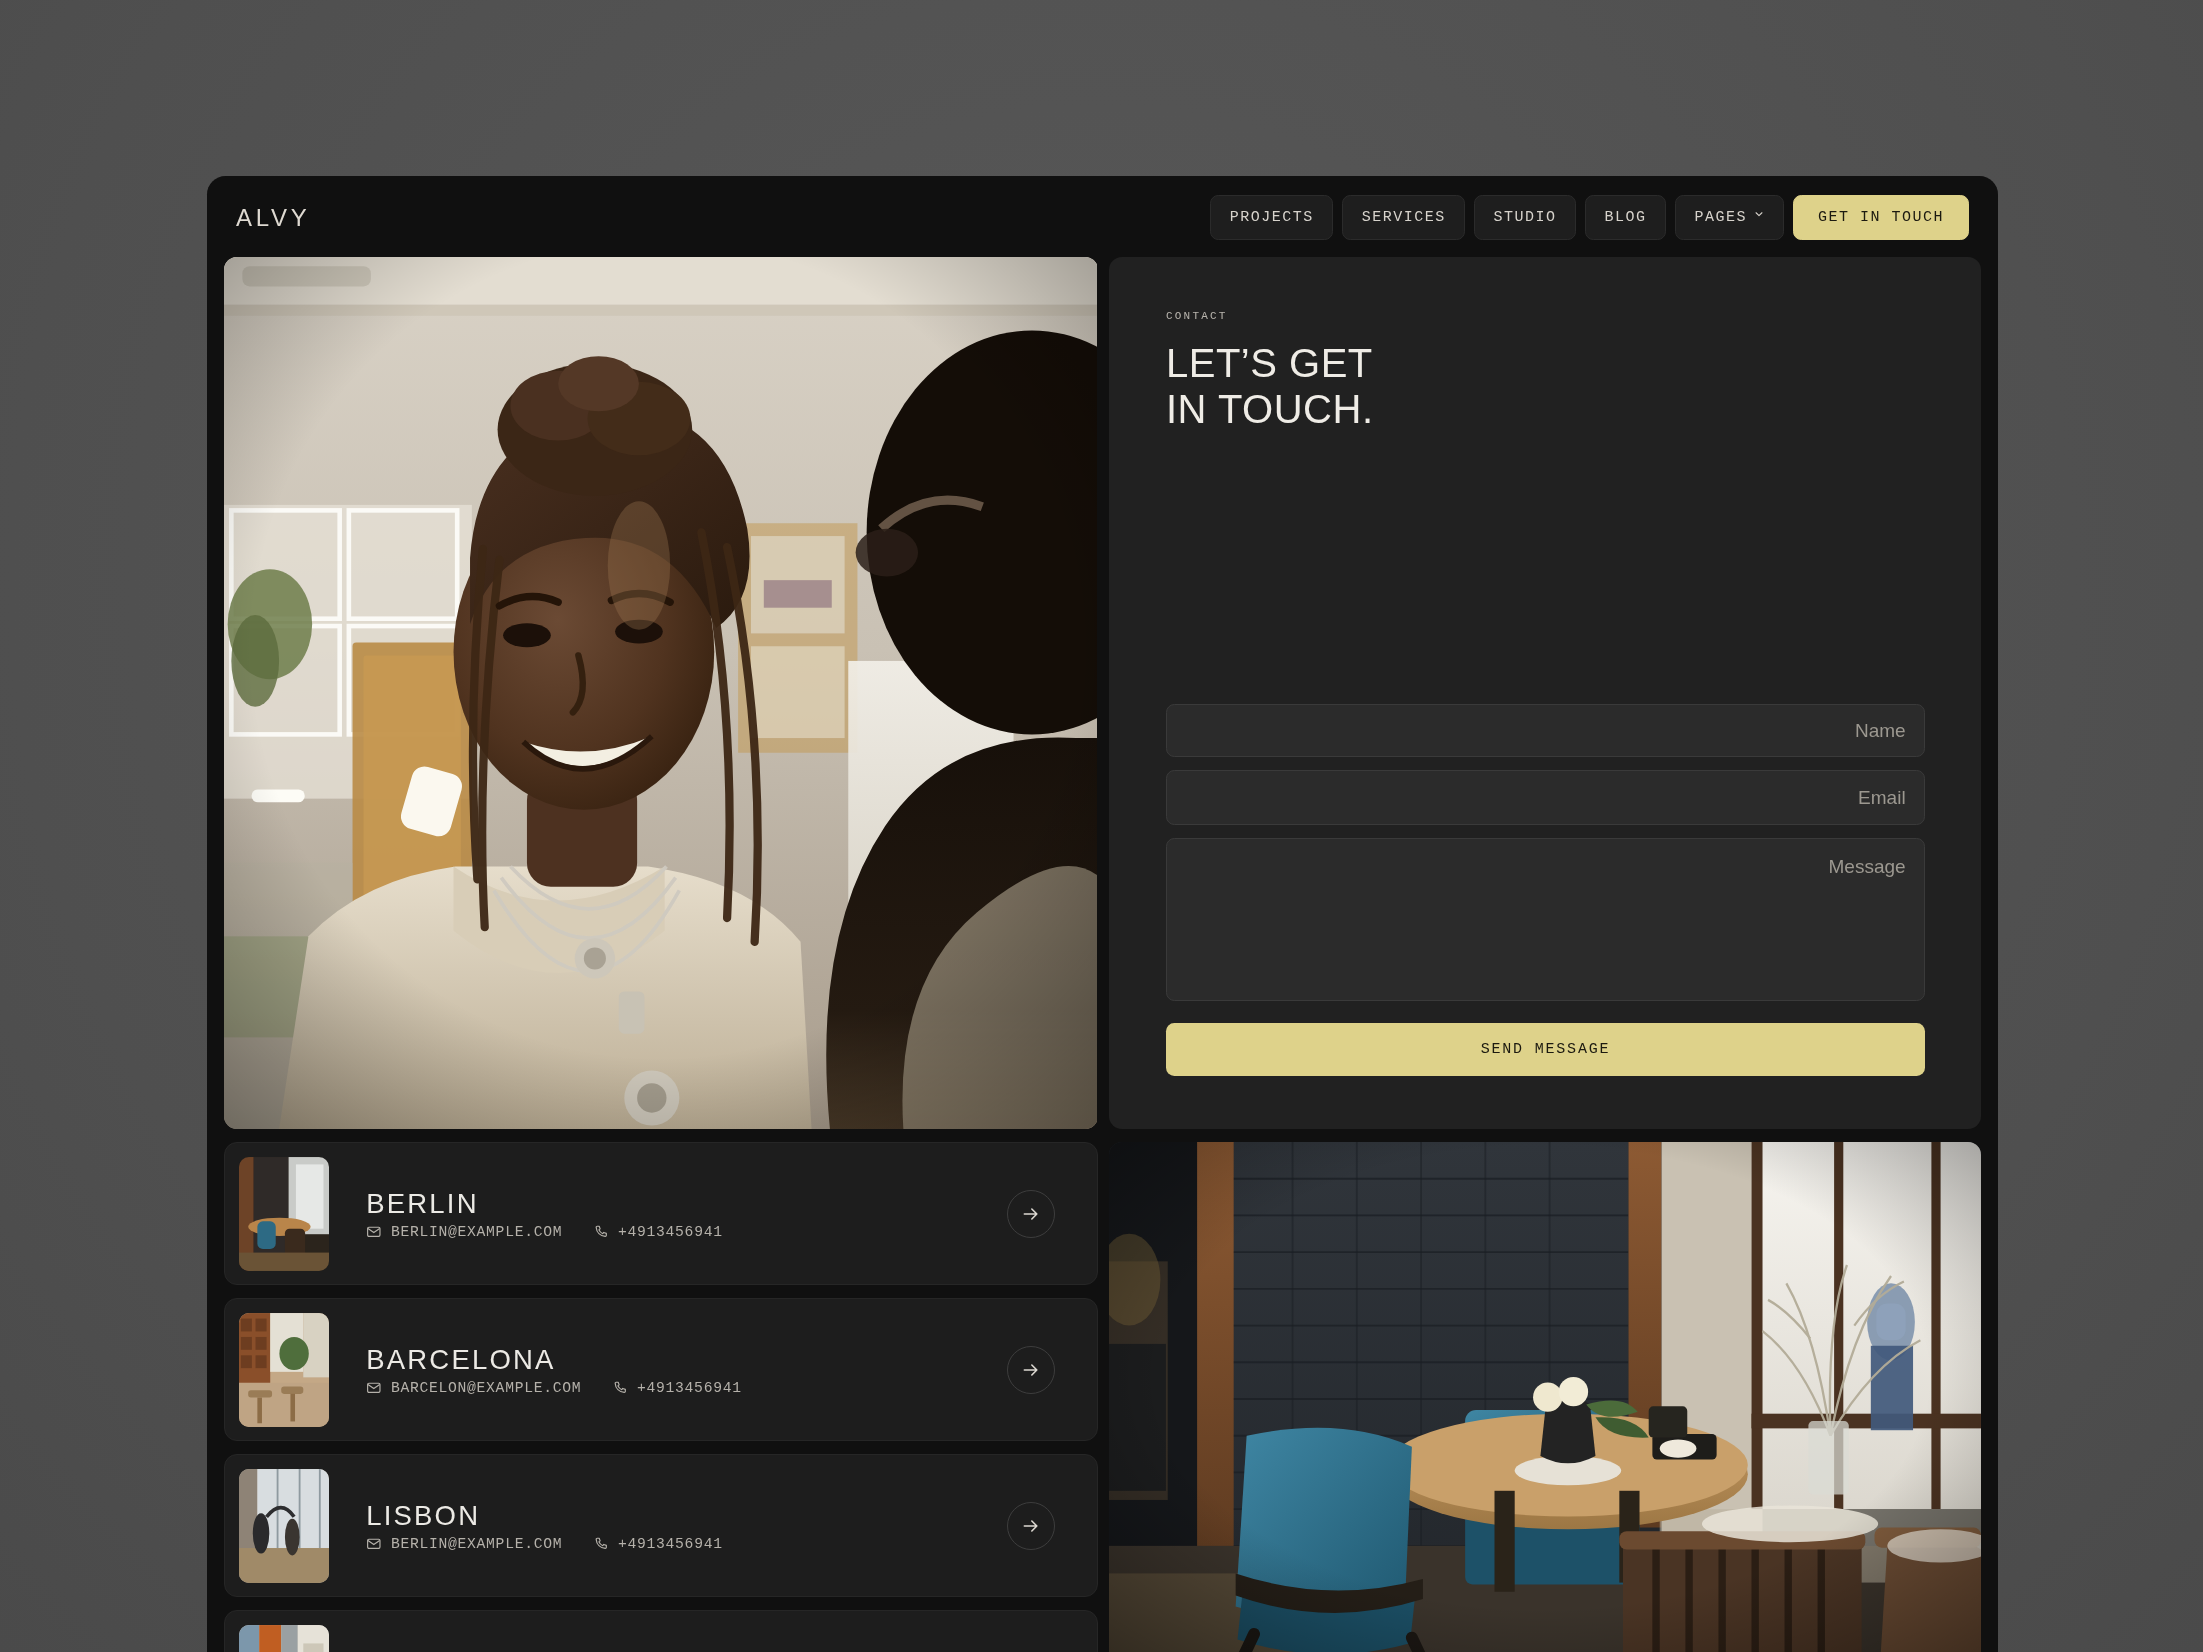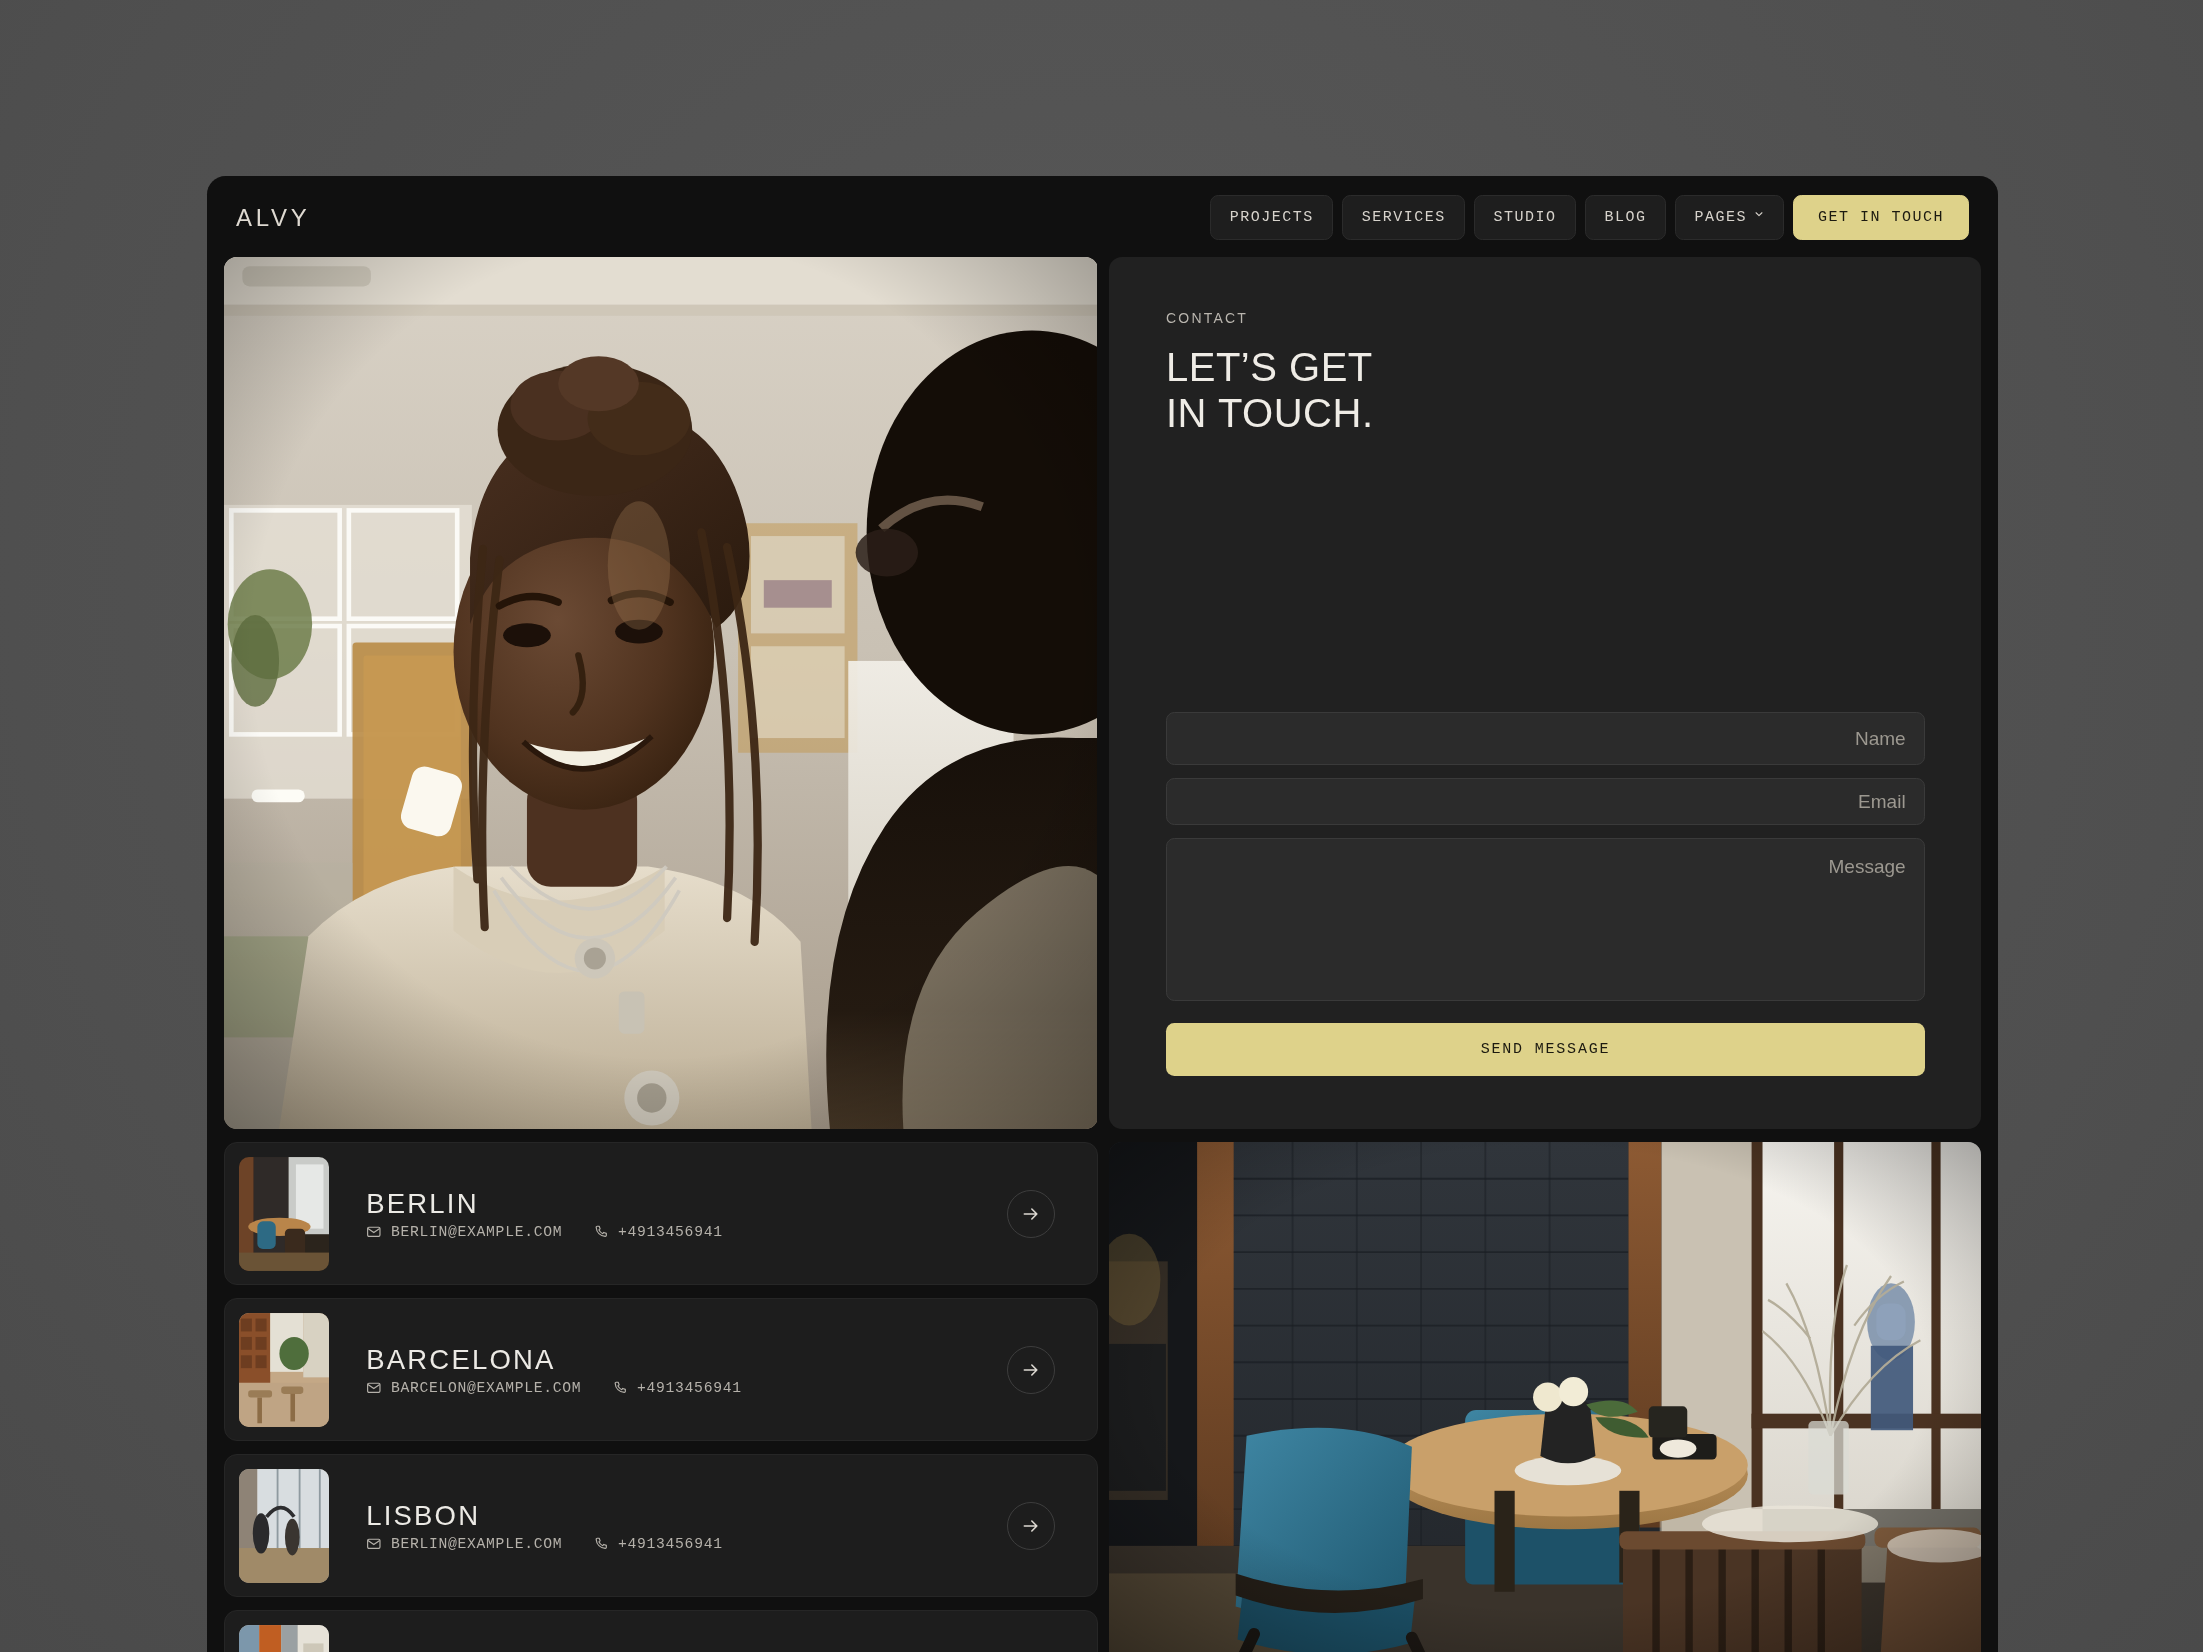--- a/index.html
+++ b/index.html
@@ -78,22 +78,22 @@
   #contact-panel {
     position:absolute;
     left:902px; top:81px;
     width:872px; height:872px;
     background:#212121;
     border-radius:13px;
     padding:53px 57px;
   }
   #contact-eyebrow {
     color:#b9b5ae;
-    font-family:Liberation Sans, sans-serif;
-    font-size:14px;
+    font-family:Liberation Mono, monospace;
+    font-size:11px;
     letter-spacing:2.2px;
   }
   #contact-title {
     margin-top:18px;
     color:#efece6;
     font-size:40px;
     font-weight:300;
     letter-spacing:0.5px;
     line-height:1.16;
     white-space:pre-line;
@@ -112,21 +112,21 @@
     font-family:"Liberation Sans", sans-serif;
     font-size:19px;
     font-weight:300;
     padding:16.5px 18.4px;
     outline:none;
     display:block;
     text-align:right;
   }
   .field::placeholder { color:#9c9890; font-weight:300; }
   #f-name { height:53px; }
-  #f-email { height:47px; margin-top:13px; }
+  #f-email { height:55px; margin-top:13px; }
   #f-message { height:163px; margin-top:13px; resize:none; }
   #send-btn {
     width:100%; height:53px;
     margin-top:22px;
     background:#ded28a;
     border:none; border-radius:8.3px;
     color:#1c1a10;
     font-family:"Liberation Mono", monospace;
     font-size:15px;
     letter-spacing:1.8px;

